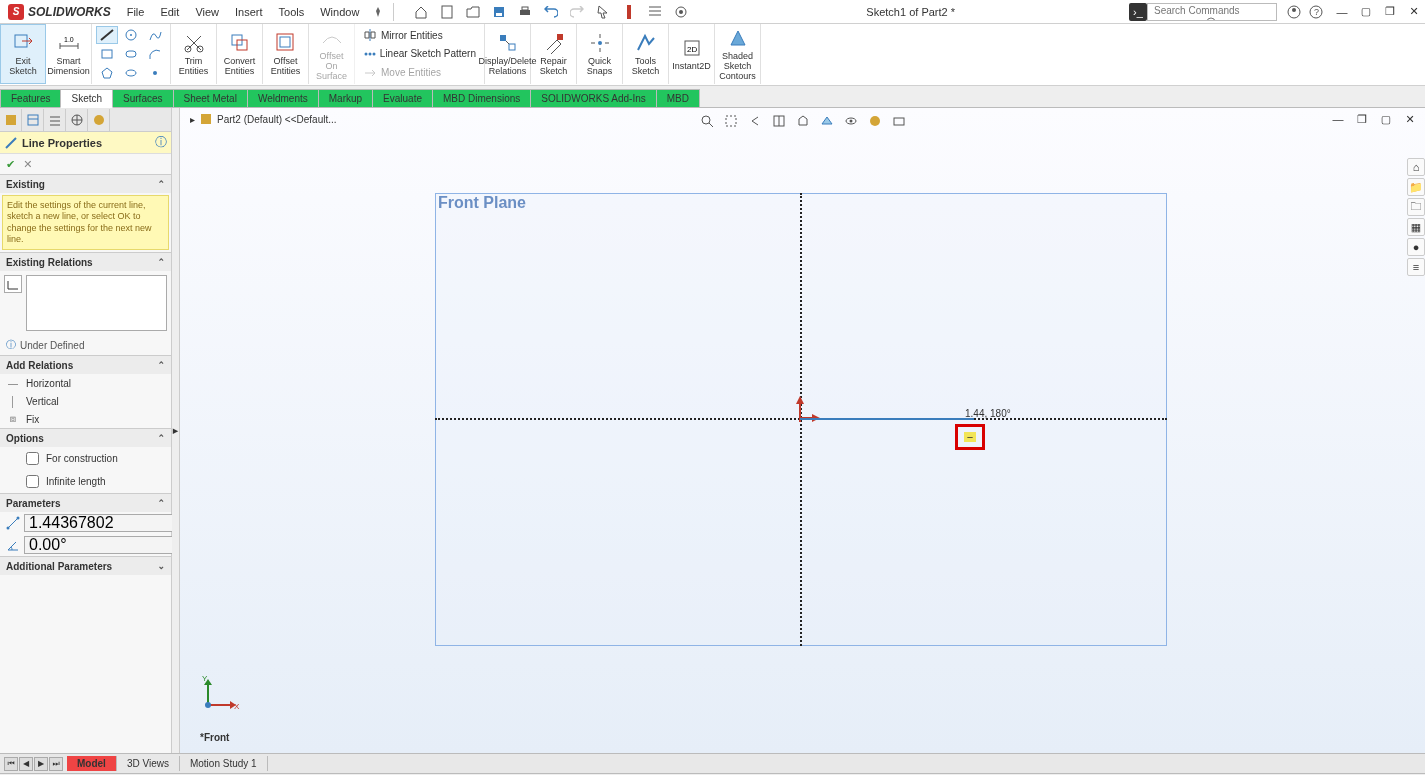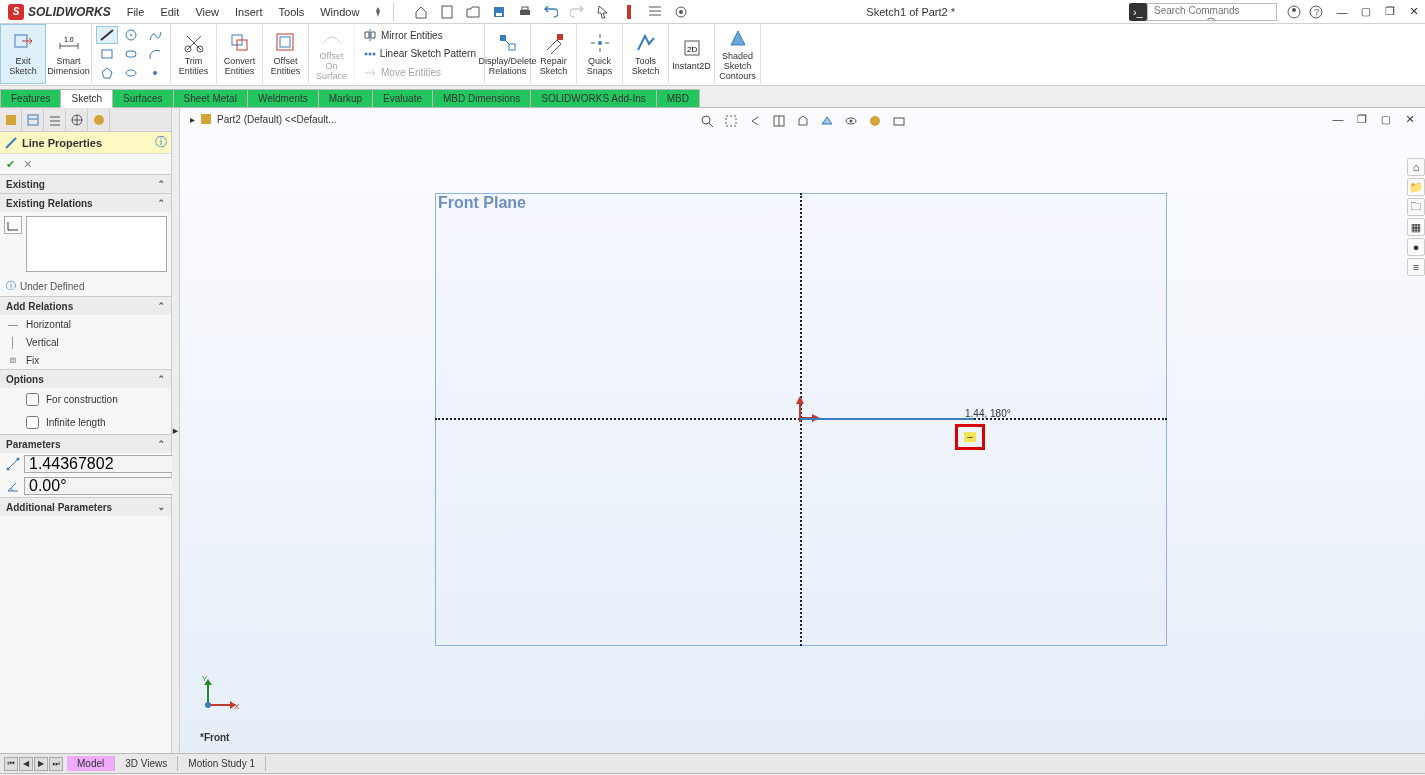--- a/index.html
+++ b/index.html
@@ -65,21 +65,21 @@
   .blue-line { position:absolute; height:0; border-top:2px solid #3a7dbc; }
   .draw-label { position:absolute; font-size:10px; color:#333; }
   .relation-box { position:absolute; width:30px; height:26px; border:3px solid #d80000; display:flex; align-items:center; justify-content:center; }
   .relation-inner { width:12px; height:10px; background:#f2e557; display:flex; align-items:center; justify-content:center; }
   .triad { position:absolute; left:20px; bottom:40px; width:40px; height:40px; }
   .view-name { position:absolute; left:20px; bottom:10px; font-size:10px; font-weight:bold; }
   .right-strip { position:absolute; right:0; top:50px; width:18px; display:flex; flex-direction:column; gap:2px; }
   .right-strip .tb-btn { width:18px; height:18px; border:1px solid #ccc; background:#fafafa; }
   .bottom-tabs { height:20px; display:flex; align-items:center; background:#e8e8e8; border-top:1px solid #bbb; font-size:10px; }
   .btab { padding:2px 10px; border-right:1px solid #bbb; cursor:pointer; }
-  .btab.active { background:#f0abfc; font-weight:normal; }
+  .btab.active { background:#ef4444; font-weight:bold; }
   .playback { display:flex; gap:1px; margin:0 4px; }
   .playback div { width:14px; height:14px; background:#ddd; border:1px solid #aaa; font-size:8px; display:flex; align-items:center; justify-content:center; cursor:pointer; }
   .statusbar { height:18px; background:#eee; border-top:1px solid #bbb; display:flex; align-items:center; font-size:10px; padding:0 6px; }
   svg { display:block; }
 </style>
 </head>
 <body>
 
 <div class="titlebar">
   <div class="logo">
@@ -421,20 +421,21 @@
     </div>
     <div class="confirm-row">
       <span style="color:#3a9a3a;cursor:pointer;">✔</span>
       <span style="color:#888;cursor:pointer;">✕</span>
     </div>
     <div class="section">
       <div class="sect-head">
           <span>Existing</span>
           <span class="chevron">⌃</span>
         </div>
+      <div class="msgbox">Edit the settings of the current line, sketch a new line, or select OK to change the settings for the next new line.</div>
     </div>
     <div class="section">
       <div class="sect-head">
           <span>Existing Relations</span>
           <span class="chevron">⌃</span>
         </div>
       <div class="rel-box">
         <div class="rel-icon">
             <svg width="12" height="12">
               <line x1="1" y1="11" x2="11" y2="11" stroke="#333"></line>

